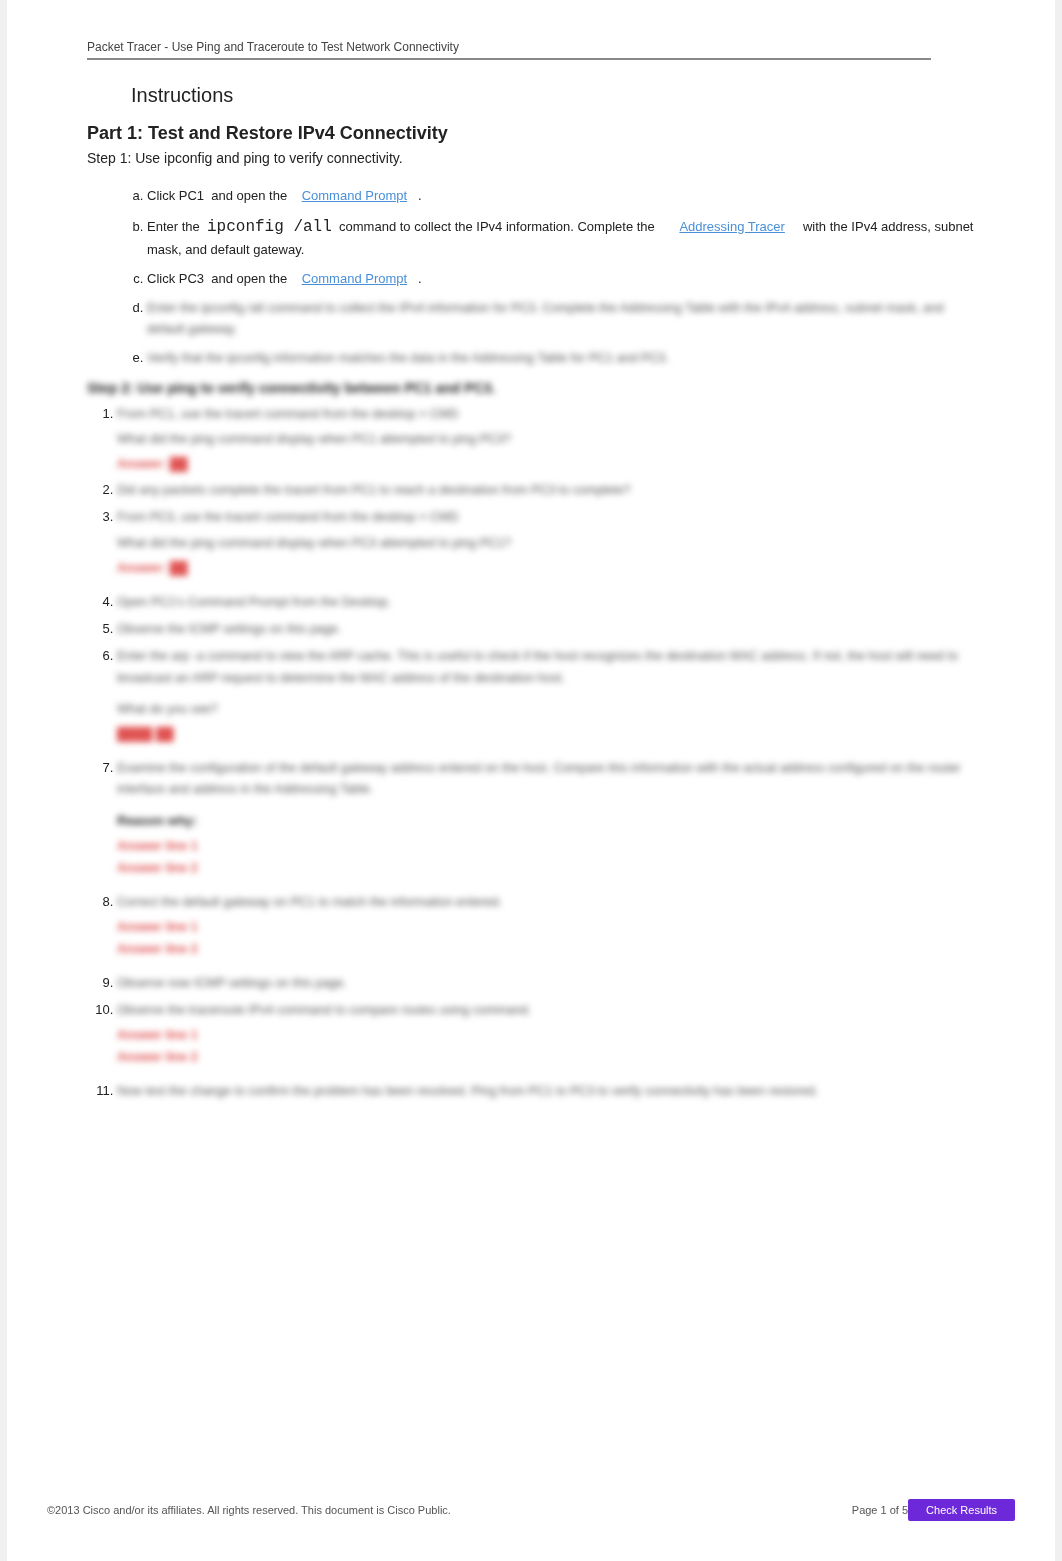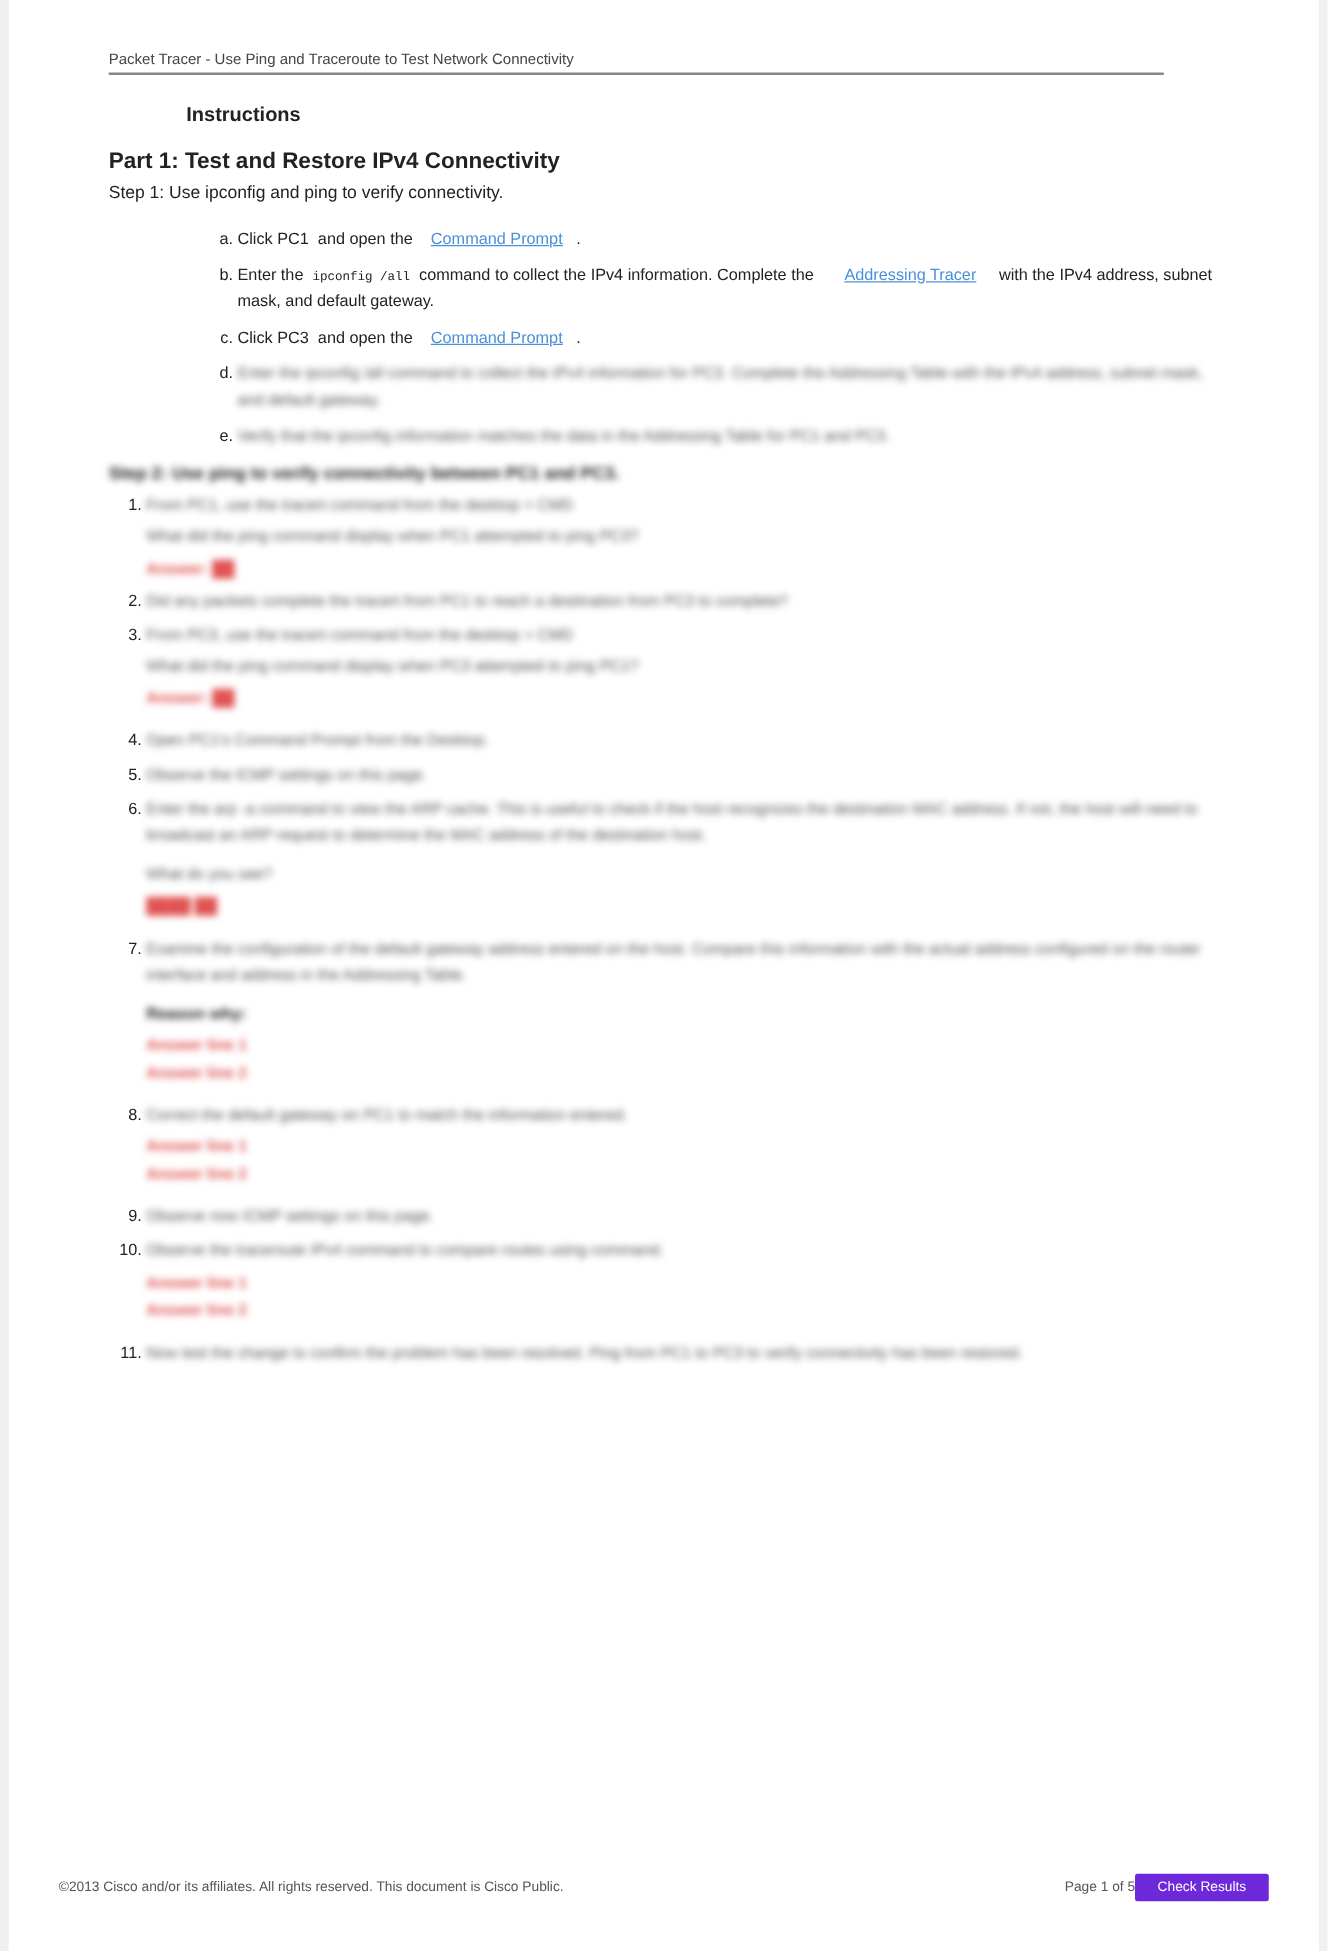--- a/index.html
+++ b/index.html
@@ -22,44 +22,43 @@
       color: #444;
       margin-bottom: 4px;
     }
     .top-rule {
       height: 2px;
       background: #888;
       margin-bottom: 24px;
       width: 95%;
     }
     .instructions-heading {
-      font-size: 16px;
-      font-weight: bold;
-      margin-left: 62px;
+      font-size: 20px;
+      font-weight: normal;
+      margin-left: 44px;
       margin-bottom: 16px;
     }
     .part-heading {
       font-size: 18px;
       font-weight: bold;
       margin-bottom: 6px;
     }
     .step-heading {
       font-size: 14px;
       font-weight: normal;
       margin-bottom: 20px;
     }
     .list-alpha {
       list-style-type: lower-alpha;
       margin-left: 60px;
       margin-bottom: 10px;
     }
     .list-alpha li {
       margin-bottom: 8px;
       line-height: 1.6;
-      margin-left: 43px;
     }
     .list-num {
       list-style-type: decimal;
       margin-left: 30px;
       margin-bottom: 10px;
     }
     .list-num li {
       margin-bottom: 6px;
       line-height: 1.6;
     }
@@ -84,21 +83,21 @@
       margin-bottom: 8px;
     }
     .blurred-sub-heading {
       filter: blur(3px);
       font-size: 13px;
       font-weight: bold;
       margin-bottom: 4px;
     }
     .inline-code {
       font-family: 'Courier New', monospace;
-      font-size: 10px;
+      font-size: 16px;
     }
     .spacer { height: 6px; }
     .section-gap { margin-bottom: 14px; }
     .bottom-bar {
       position: absolute;
       bottom: 40px;
       left: 0;
       right: 0;
       padding: 0 40px;
       display: flex;

